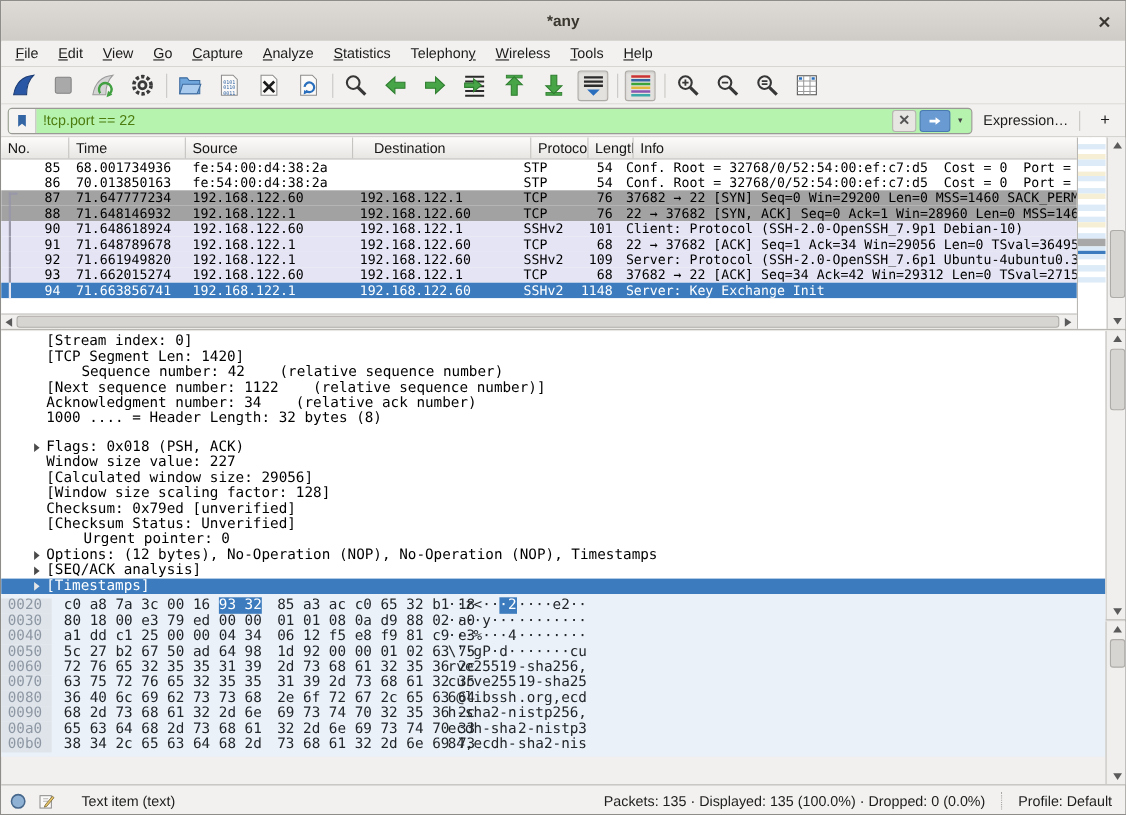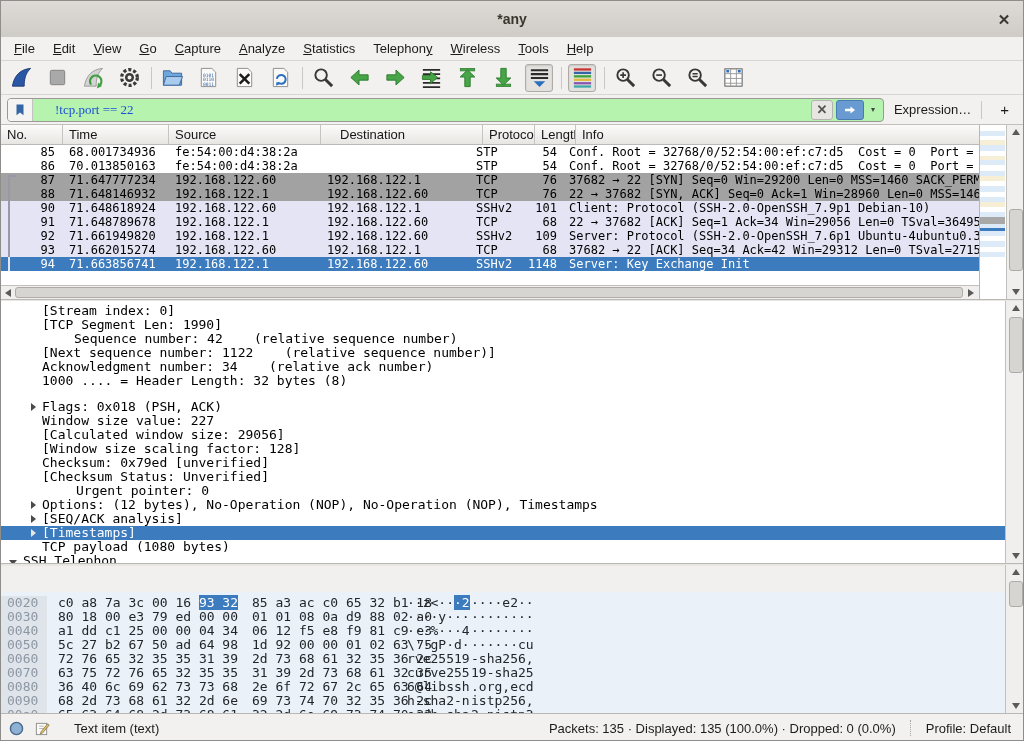--- a/index.html
+++ b/index.html
@@ -24,22 +24,22 @@
   .tbtn.pressed{border:1px solid #aeaba7;background:#e4e2df;box-shadow:inset 0 1px 2px rgba(0,0,0,.12);}
   .tsep{width:1px;height:22px;background:#c9c7c4;margin:0 6px 0 0;}
   .ticon{display:flex;}
   
   .filterbar{position:absolute;left:0;top:94px;width:100%;height:30px;background:#f2f1ef;border-bottom:1px solid #c2c0bd;
              display:flex;align-items:center;box-sizing:border-box;padding:0 6px;}
   .filterfield{position:relative;display:flex;align-items:center;width:896px;height:22px;border:1px solid #9b9995;border-radius:4px;
                background:var(--filter-bg);overflow:hidden;}
   .fbookmark{width:24px;height:100%;background:#f5f4f2;border-right:1px solid #c5c3c0;display:flex;align-items:center;justify-content:center;}
   .fbookmark svg{width:14px;height:16px;}
-  .finput{flex:1;height:100%;border:0;outline:0;background:transparent;font-family:Liberation Serif, serif;
-          font-size:13px;color:#1d4ed8;padding:0 22px;}
+  .finput{flex:1;height:100%;border:0;outline:0;background:transparent;font-family:Liberation Sans, sans-serif;
+          font-size:13px;color:#4d7c0f;padding:0 6px;}
   .fclear{width:20px;height:18px;display:flex;align-items:center;justify-content:center;color:#555;font-size:13px;font-weight:bold;
           background:#e8e6e3;border:1px solid #b5b3af;border-radius:3px;margin-right:3px;}
   .fapply{width:26px;height:18px;display:flex;align-items:center;justify-content:center;background:#699bd2;border:1px solid #4a7ab2;
           border-radius:3px;margin-right:2px;}
   .fapply svg{width:14px;height:12px;}
   .fdrop{width:14px;height:18px;display:flex;align-items:center;justify-content:center;font-size:8px;color:#444;margin-right:3px;}
   .fexpr{font-size:13px;color:#1b1b1b;margin:0 10px 0 10px;}
   .fsep{width:1px;height:18px;background:#c9c7c4;margin-right:10px;}
   .fplus{font-size:15px;color:#1b1b1b;padding:0 8px;}
   
@@ -84,21 +84,21 @@
   
   .details{position:absolute;left:0;top:300px;width:1004px;height:262px;background:#fff;overflow:hidden;
            font-family:"DejaVu Sans Mono",monospace;font-size:13px;padding-top:3px;box-sizing:border-box;}
   .dline{height:14px;line-height:14px;display:flex;align-items:center;white-space:pre;color:#000;}
   .dline.dsel{background:var(--sel);color:#fff;}
   .tri-r{width:0;height:0;border-left:5px solid #4a4a4a;border-top:4px solid transparent;border-bottom:4px solid transparent;margin-right:6px;flex-shrink:0;}
   .tri-d{width:0;height:0;border-top:5px solid #4a4a4a;border-left:4px solid transparent;border-right:4px solid transparent;margin-right:6px;margin-top:2px;flex-shrink:0;}
   .dsel .tri-r{border-left-color:#e6e6e6;}
   .tri-sp{width:11px;flex-shrink:0;}
   
-  .hexpane{position:absolute;left:0;top:591px;width:1004px;height:148px;background:#eaf1f8;overflow:hidden;
+  .hexpane{position:absolute;left:0;top:539px;width:1004px;height:148px;background:#eaf1f8;overflow:hidden;
            font-family:"DejaVu Sans Mono",monospace;font-size:13px;padding-top:4px;box-sizing:border-box;}
   .hrow{position:relative;height:14px;line-height:14px;white-space:pre;color:#22262a;}
   .hoff{display:inline-block;width:46px;padding-left:6px;box-sizing:border-box;background:#dfe4ea;color:#8d97a3;}
   .hgrp{position:absolute;top:0;}
   .hx1{left:57px;} .hx2{left:251px;} .ha1{left:406px;} .ha2{left:470px;}
   .hl{background:var(--sel);color:#fff;}
   
   .statusbar{position:absolute;left:0;top:712px;width:100%;height:29px;background:#f2f1ef;border-top:1px solid #b9b7b4;
              display:flex;align-items:center;box-sizing:border-box;padding:0 8px;font-size:13px;color:#1d1d1d;}
   .sb-icon{display:flex;align-items:center;margin-right:10px;}
@@ -394,21 +394,21 @@
       <div class="harrow" style="left:963px;">
           <div class="tri-rt"></div>
         </div>
     </div>
   </div>
 
   <div class="split" style="top:298px;height:2px;"></div>
 
   <div class="details" id="details">
       <div class="dline" style="padding-left: 30px;"><div class="tri-sp"></div><span>[Stream index: 0]</span></div>
-      <div class="dline" style="padding-left: 30px;"><div class="tri-sp"></div><span>[TCP Segment Len: 1990]</span></div>
+      <div class="dline" style="padding-left: 30px;"><div class="tri-sp"></div><span>[TCP Segment Len: 1420]</span></div>
       <div class="dline" style="padding-left: 30px; margin-left: 32px;"><div class="tri-sp"></div><span>Sequence number: 42    (relative sequence number)</span></div>
       <div class="dline" style="padding-left: 30px;"><div class="tri-sp"></div><span>[Next sequence number: 1122    (relative sequence number)]</span></div>
       <div class="dline" style="padding-left: 30px;"><div class="tri-sp"></div><span>Acknowledgment number: 34    (relative ack number)</span></div>
       <div class="dline" style="padding-left: 30px;"><div class="tri-sp"></div><span>1000 .... = Header Length: 32 bytes (8)</span></div>
       <div class="dline" style="padding-left: 30px; margin-top: 12px;"><div class="tri-r"></div><span>Flags: 0x018 (PSH, ACK)</span></div>
       <div class="dline" style="padding-left: 30px;"><div class="tri-sp"></div><span>Window size value: 227</span></div>
       <div class="dline" style="padding-left: 30px;"><div class="tri-sp"></div><span>[Calculated window size: 29056]</span></div>
       <div class="dline" style="padding-left: 30px;"><div class="tri-sp"></div><span>[Window size scaling factor: 128]</span></div>
       <div class="dline" style="padding-left: 30px;"><div class="tri-sp"></div><span>Checksum: 0x79ed [unverified]</span></div>
       <div class="dline" style="padding-left: 30px;"><div class="tri-sp"></div><span>[Checksum Status: Unverified]</span></div>

